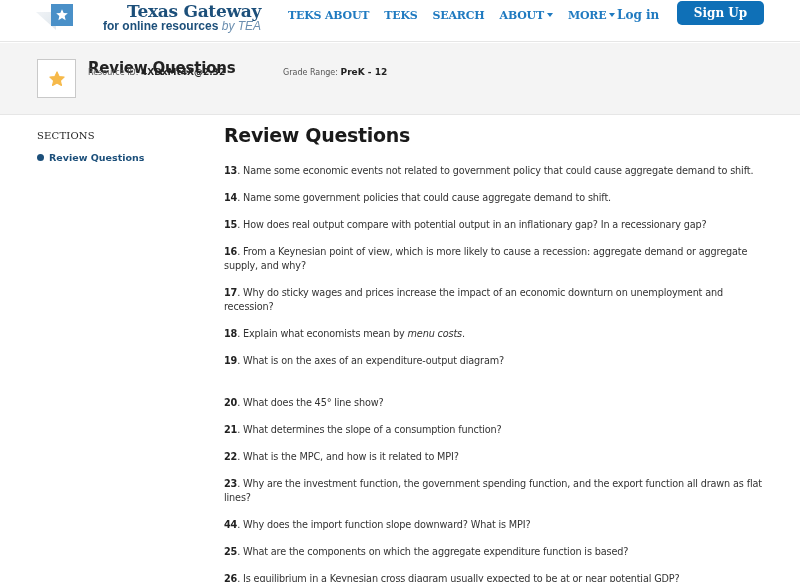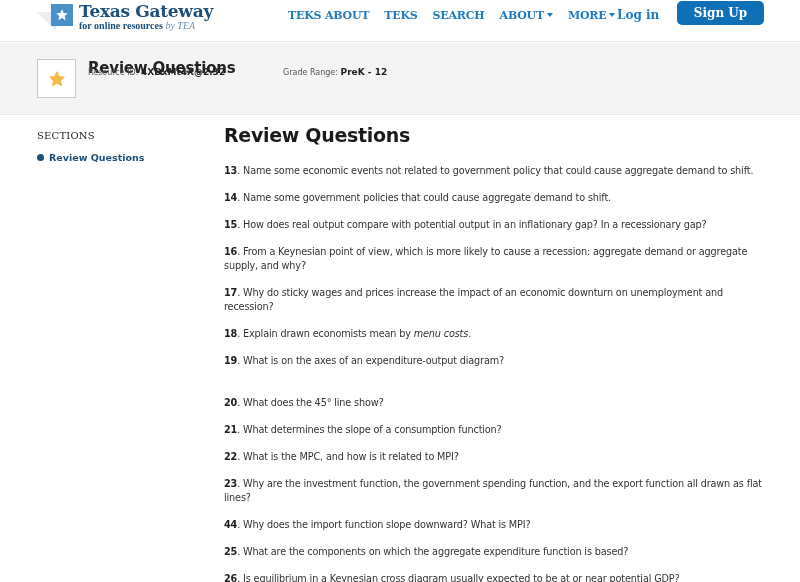--- a/index.html
+++ b/index.html
@@ -5,23 +5,23 @@
   * { box-sizing: border-box; margin: 0; padding: 0; }
   html, body { width: 800px; height: 582px; overflow: hidden; background: #ffffff; }
   body { font-family: "DejaVu Sans", sans-serif; color: #333333; position: relative; }
 
   
   .topbar { position: absolute; left: 0; top: 0; width: 800px; height: 42px; background: #ffffff; border-bottom: 1px solid #e6e6e6; }
   .logo { position: absolute; left: 36px; top: 2px; height: 30px; display: flex; align-items: flex-start; }
   .logo-shadow { position: absolute; left: 0; top: 10px; width: 20px; height: 18px; background: linear-gradient(135deg, #f0f3f6 0%, #dfe6ec 100%); clip-path: polygon(0 0, 100% 0, 100% 100%); }
   .logo-box { position: absolute; left: 15px; top: 2px; width: 22px; height: 22px; background: #4a90c8; display: flex; align-items: center; justify-content: center; }
   .logo-box svg { width: 14px; height: 14px; }
-  .logo-text { position: absolute; left: 43px; top: 0; white-space: nowrap; }
+  .logo-text { position: absolute; left: 43px; top: 0; white-space: nowrap; text-align: right; }
   .logo-title { font-family: "DejaVu Serif", serif; font-weight: bold; font-size: 17px; color: #1c4f7a; letter-spacing: -0.3px; line-height: 19px; }
-  .logo-sub { font-family: Liberation Serif, serif; font-weight: bold; font-size: 10px; color: #1c4f7a; line-height: 8px; margin-top: 1px; }
+  .logo-sub { font-family: Liberation Sans, sans-serif; font-weight: bold; font-size: 12px; color: #1c4f7a; line-height: 8px; margin-top: 1px; margin-left: 24px; }
   .logo-sub em { font-weight: normal; font-style: italic; color: #6c8fb0; }
 
   .nav { position: absolute; left: 288px; top: 9px; display: flex; align-items: center; }
   .nav-item { font-family: "DejaVu Serif", serif; font-weight: bold; font-size: 11px; color: #1f7ac0; margin-right: 15px; white-space: nowrap; cursor: pointer; letter-spacing: -0.2px; }
   .nav-item .caret { display: inline-block; width: 0; height: 0; border-left: 3px solid transparent; border-right: 3px solid transparent; border-top: 4px solid #1f7ac0; margin-left: 3px; vertical-align: 2px; }
   .login-link { position: absolute; left: 617px; top: 8px; font-family: "DejaVu Serif", serif; font-weight: bold; font-size: 12px; color: #1f7ac0; cursor: pointer; }
   .signup-btn { position: absolute; left: 677px; top: 1px; width: 87px; height: 24px; background: #0f70b7; color: #ffffff; border-radius: 5px; font-family: "DejaVu Serif", serif; font-weight: bold; font-size: 12px; display: flex; align-items: center; justify-content: center; cursor: pointer; }
 
   
   .banner { position: absolute; left: 0; top: 43px; width: 800px; height: 72px; background: #f4f4f4; border-bottom: 1px solid #e6e6e6; }
@@ -96,21 +96,21 @@
 </aside>
 
 <main class="main">
   <h1 class="main-title">Review Questions</h1>
   <ol class="q-list">
     <li class="q-item" style="margin-top:7px"><span class="num">13</span>. <span>Name some economic events not related to government policy that could cause aggregate demand to shift.</span></li>
     <li class="q-item" style="margin-top:13px"><span class="num">14</span>. <span>Name some government policies that could cause aggregate demand to shift.</span></li>
     <li class="q-item" style="margin-top:13px"><span class="num">15</span>. <span>How does real output compare with potential output in an inflationary gap? In a recessionary gap?</span></li>
     <li class="q-item" style="margin-top:13px"><span class="num">16</span>. <span>From a Keynesian point of view, which is more likely to cause a recession: aggregate demand or aggregate supply, and why?</span></li>
     <li class="q-item" style="margin-top:13px"><span class="num">17</span>. <span>Why do sticky wages and prices increase the impact of an economic downturn on unemployment and recession?</span></li>
-    <li class="q-item" style="margin-top:13px"><span class="num">18</span>. <span>Explain drawn economists mean by </span><em>menu costs</em><span>.</span></li>
+    <li class="q-item" style="margin-top:13px"><span class="num">18</span>. <span>Explain what economists mean by </span><em>menu costs</em><span>.</span></li>
     <li class="q-item" style="margin-top:13px"><span class="num">19</span>. <span>What is on the axes of an expenditure-output diagram?</span></li>
     <li class="q-item" style="margin-top:28px"><span class="num">20</span>. <span>What does the 45° line show?</span></li>
     <li class="q-item" style="margin-top:13px"><span class="num">21</span>. <span>What determines the slope of a consumption function?</span></li>
     <li class="q-item" style="margin-top:13px"><span class="num">22</span>. <span>What is the MPC, and how is it related to MPI?</span></li>
     <li class="q-item" style="margin-top:13px"><span class="num">23</span>. <span>Why are the investment function, the government spending function, and the export function all drawn as flat lines?</span></li>
     <li class="q-item" style="margin-top:13px"><span class="num">44</span>. <span>Why does the import function slope downward? What is MPI?</span></li>
     <li class="q-item" style="margin-top:13px"><span class="num">25</span>. <span>What are the components on which the aggregate expenditure function is based?</span></li>
     <li class="q-item" style="margin-top:13px"><span class="num">26</span>. <span>Is equilibrium in a Keynesian cross diagram usually expected to be at or near potential GDP?</span></li>
   </ol>
 </main>

